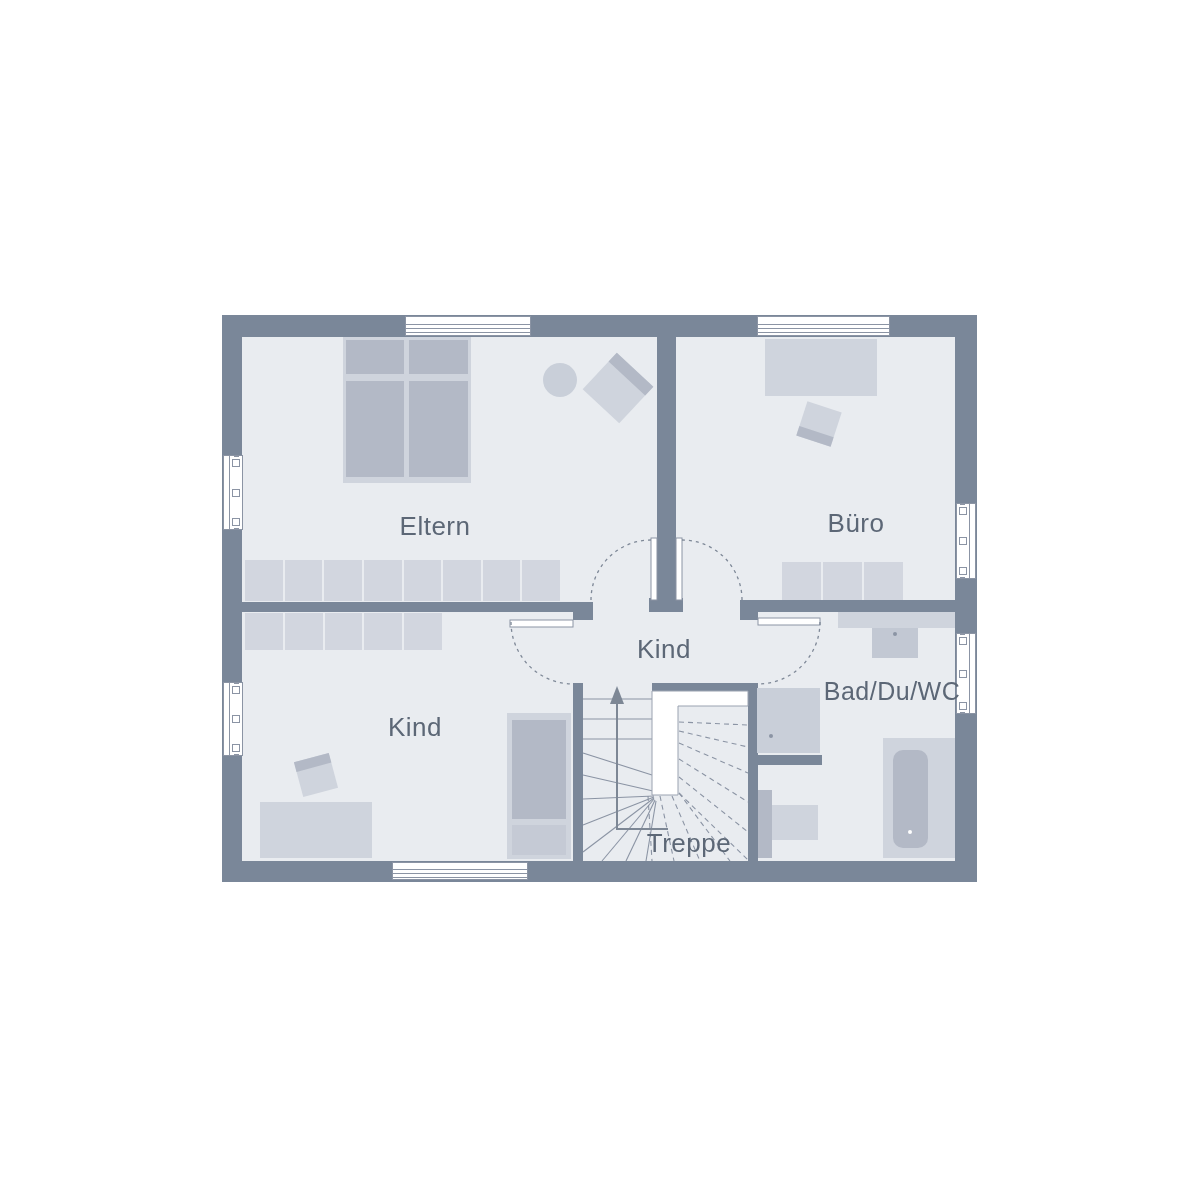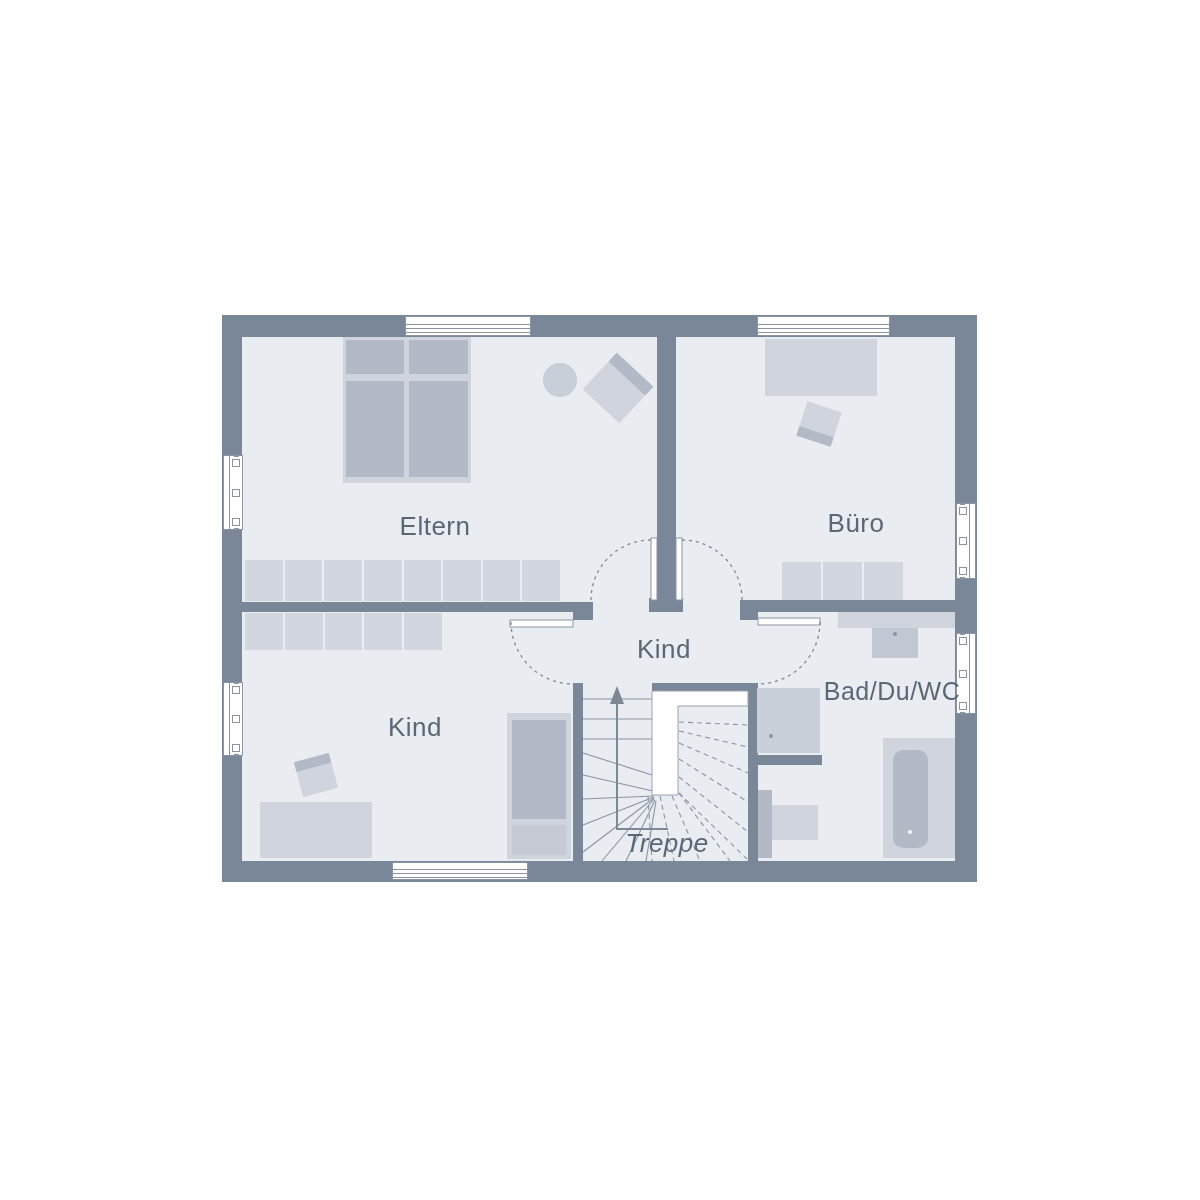--- a/index.html
+++ b/index.html
@@ -214,16 +214,16 @@
         <path d="M 289 307 A 62 62 0 0 0 351 369"></path>
         <path d="M 598 307 A 62 62 0 0 1 536 369"></path>
       </g>
     </svg>
 
     <div class="room-label" style="left:213px;top:201px;margin-top:10px;">Eltern</div>
     <div class="room-label" style="left:634px;top:208px;">Büro</div>
     <div class="room-label" style="left:442px;top:334px;">Kind</div>
     <div class="room-label" style="left:193px;top:412px;text-align:center;">Kind</div>
     <div class="room-label" style="left:670px;top:376px;font-size:25px;">Bad/Du/WC</div>
-    <div class="room-label" style="left:445px;top:528px;font-style:italic;">Treppe</div>
+    <div class="room-label" style="left:467px;top:528px;">Treppe</div>
 
   </div>
 </div>
 
 </body></html>

